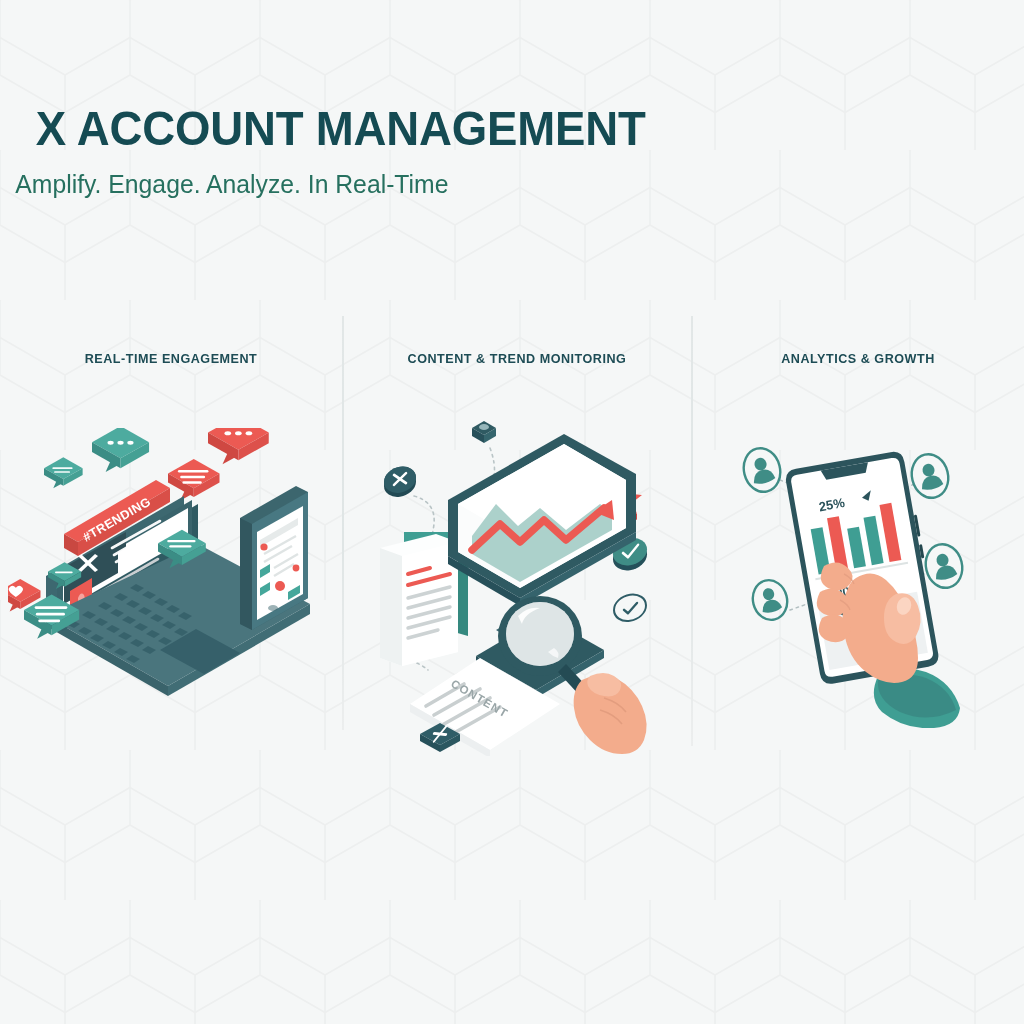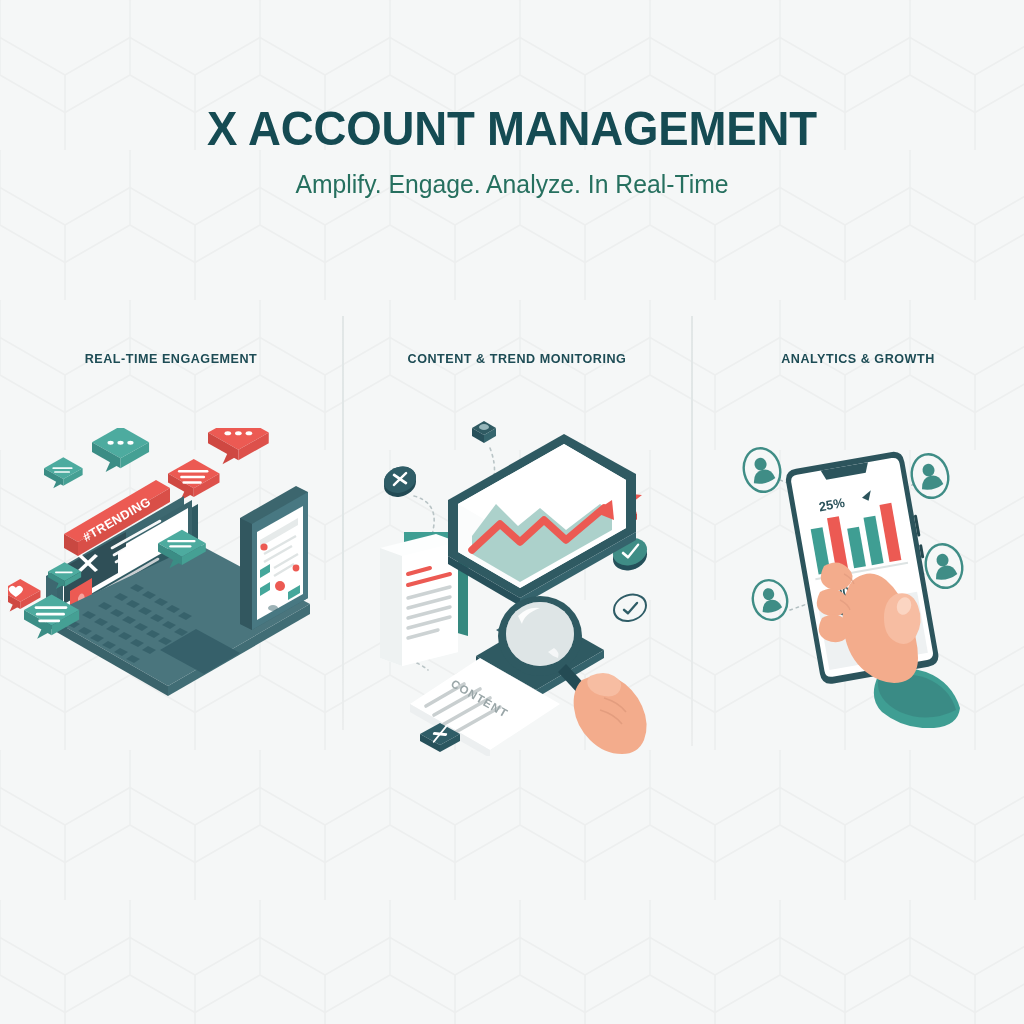--- a/index.html
+++ b/index.html
@@ -8,21 +8,21 @@
     width:1024px;height:1024px;overflow:hidden;
     font-family:"Liberation Sans","DejaVu Sans",sans-serif;
     background:#f3f5f5;
   }
   #stage{position:relative;width:1024px;height:1024px;overflow:hidden;background:#f3f5f5;}
 
   
   #hexbg{position:absolute;inset:0;width:1024px;height:1024px;}
 
   
-  #header{position:absolute;left:0;top:0;width:1024px;text-align:center;}
+  #header{position:absolute;left:0;top:0;width:1024px;}
   #title{
     margin:0;padding-top:104px;
     font-size:49px;line-height:1.0;font-weight:700;
     letter-spacing:-0.2px;
     color:#154b53;
     font-family:"Liberation Sans Narrow","Liberation Sans",sans-serif;
     transform:scaleX(0.93);
   }
   #subtitle{
     margin:0;padding-top:19px;

